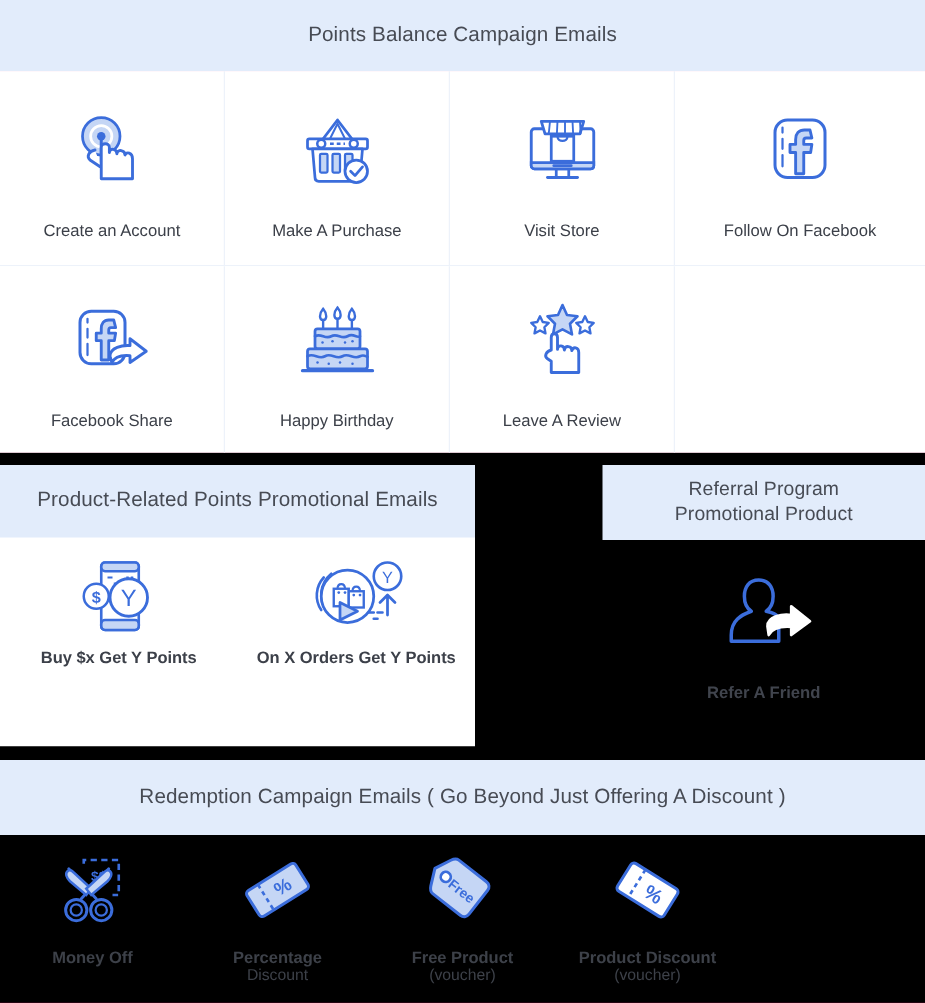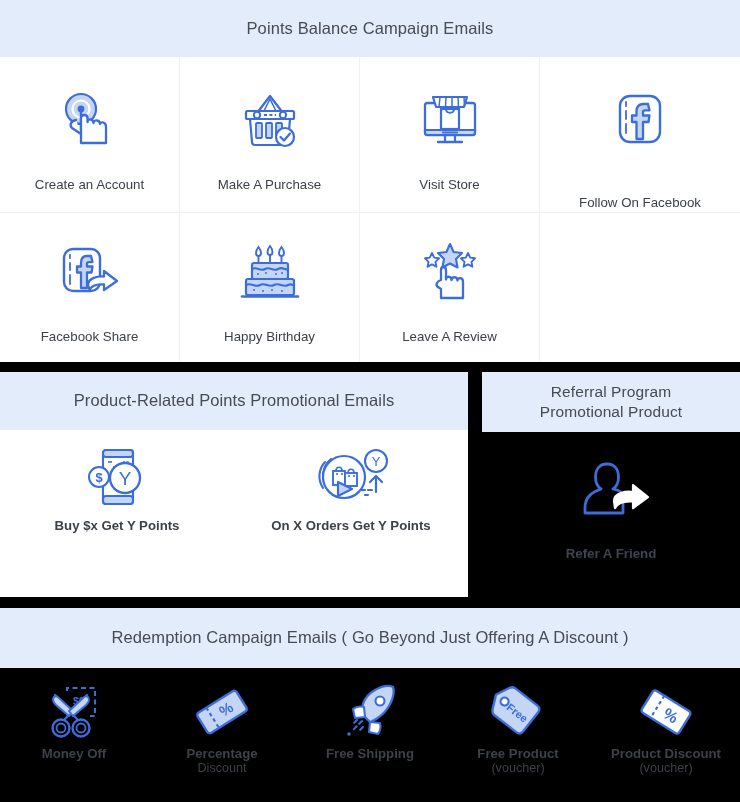--- a/index.html
+++ b/index.html
@@ -54,21 +54,21 @@
     position: relative;
     display: flex;
     flex-direction: column;
     align-items: center;
     justify-content: flex-start;
     padding-top: 26px;
     border-right: 1px solid #edf2fa;
     border-bottom: 1px solid #edf2fa;
     background: #ffffff;
   }
-  .cell.last-col { border-right: none; gap: 18px; }
+  .cell.last-col { border-right: none; }
   .cell.row2 { border-bottom: none; padding-top: 22px; }
   .cell.blank { }
 
   .cell .icon-wrap {
     height: 74px;
     display: flex;
     align-items: center;
     justify-content: center;
   }
   .cell .cap {
@@ -76,21 +76,21 @@
     font-size: 13.3px;
     color: #3c4049;
     font-weight: 500;
     text-align: center;
   }
 
   
   .sec2-left {
     position: absolute;
     left: 0; top: 372px;
-    width: 468px; height: 225px;
+    width: 380px; height: 225px;
     background: #ffffff;
   }
   .sec2-left .band-title { height: 58px; font-size: 16.5px; }
 
   .pair {
     display: flex;
     height: 167px;
   }
   .pair .pcell {
     flex: 1 1 0;
@@ -175,21 +175,21 @@
     align-items: center;
     padding-top: 12px;
   }
   .rcell .ricon2 {
     height: 64px;
     display: flex;
     align-items: center;
     justify-content: center;
   }
   .rcell .rlabel {
-    margin-top: 2px;
+    margin-top: 14px;
     font-size: 13.2px;
     font-weight: bold;
     color: #3d4149;
     text-align: center;
     line-height: 1.15;
   }
   .rcell .rsub {
     font-size: 12.6px;
     font-weight: normal;
     color: #3d4149;
@@ -434,34 +434,20 @@
               <rect x="8" y="17" width="46" height="24" rx="3" fill="#c5d6f5" stroke="#3b6ddb" stroke-width="2.4"></rect>
               <line x1="20" y1="17" x2="20" y2="41" stroke="#3b6ddb" stroke-width="2.1" stroke-dasharray="3.5 3"></line>
               <text x="36" y="34" font-family="'Liberation Sans',sans-serif" font-size="15" font-weight="bold" fill="#3b6ddb" text-anchor="middle">%</text>
             </g>
           </svg>
         </div>
         <div class="rlabel">Percentage</div>
         <div class="rsub">Discount</div>
       </div>
 
-      <div class="rcell">
-        <div class="ricon2">
-          <svg width="62" height="58" viewBox="0 0 62 58">
-            <path d="M26 34 C20 26 24 14 36 7 C48 0 54 4 54 4 C54 4 57 11 50 23 C43 35 31 39 31 39 Z" fill="#c5d6f5" stroke="#3b6ddb" stroke-width="2.3" stroke-linejoin="round"></path>
-            <circle cx="41" cy="18" r="4.5" fill="#ffffff" stroke="#3b6ddb" stroke-width="2.1"></circle>
-            <path d="M26 34 L16 35 L14 26 C14 26 19 22 25 24 Z" fill="#ffffff" stroke="#3b6ddb" stroke-width="2.1" stroke-linejoin="round"></path>
-            <path d="M31 39 L30 49 L39 51 C39 51 43 46 41 40 Z" fill="#ffffff" stroke="#3b6ddb" stroke-width="2.1" stroke-linejoin="round"></path>
-            <path d="M23 38 L13 48 M18 37 L13 42 M24 44 L19 49" stroke="#3b6ddb" stroke-width="2.1" stroke-linecap="round" stroke-dasharray="4 3.5"></path>
-            <circle cx="10" cy="51" r="1.8" fill="#3b6ddb"></circle>
-          </svg>
-        </div>
-        <div class="rlabel">Free Shipping</div>
-        <div class="rsub"></div>
-      </div>
 
       <div class="rcell">
         <div class="ricon2">
           <svg width="62" height="58" viewBox="0 0 62 58">
             <g transform="rotate(38 31 29)">
               <path d="M14 12 L42 12 C45 12 47 14 47 17 L47 41 C47 44 45 46 42 46 L14 46 C12 46 10 44 9 42 L3 29 L9 16 C10 14 12 12 14 12 Z" fill="#c5d6f5" stroke="#3b6ddb" stroke-width="2.4" stroke-linejoin="round"></path>
               <circle cx="14" cy="29" r="4" fill="#ffffff" stroke="#3b6ddb" stroke-width="2.2"></circle>
               <text x="31" y="34" font-family="'Liberation Sans',sans-serif" font-size="11" font-weight="bold" fill="#3b6ddb" text-anchor="middle">Free</text>
             </g>
           </svg>

